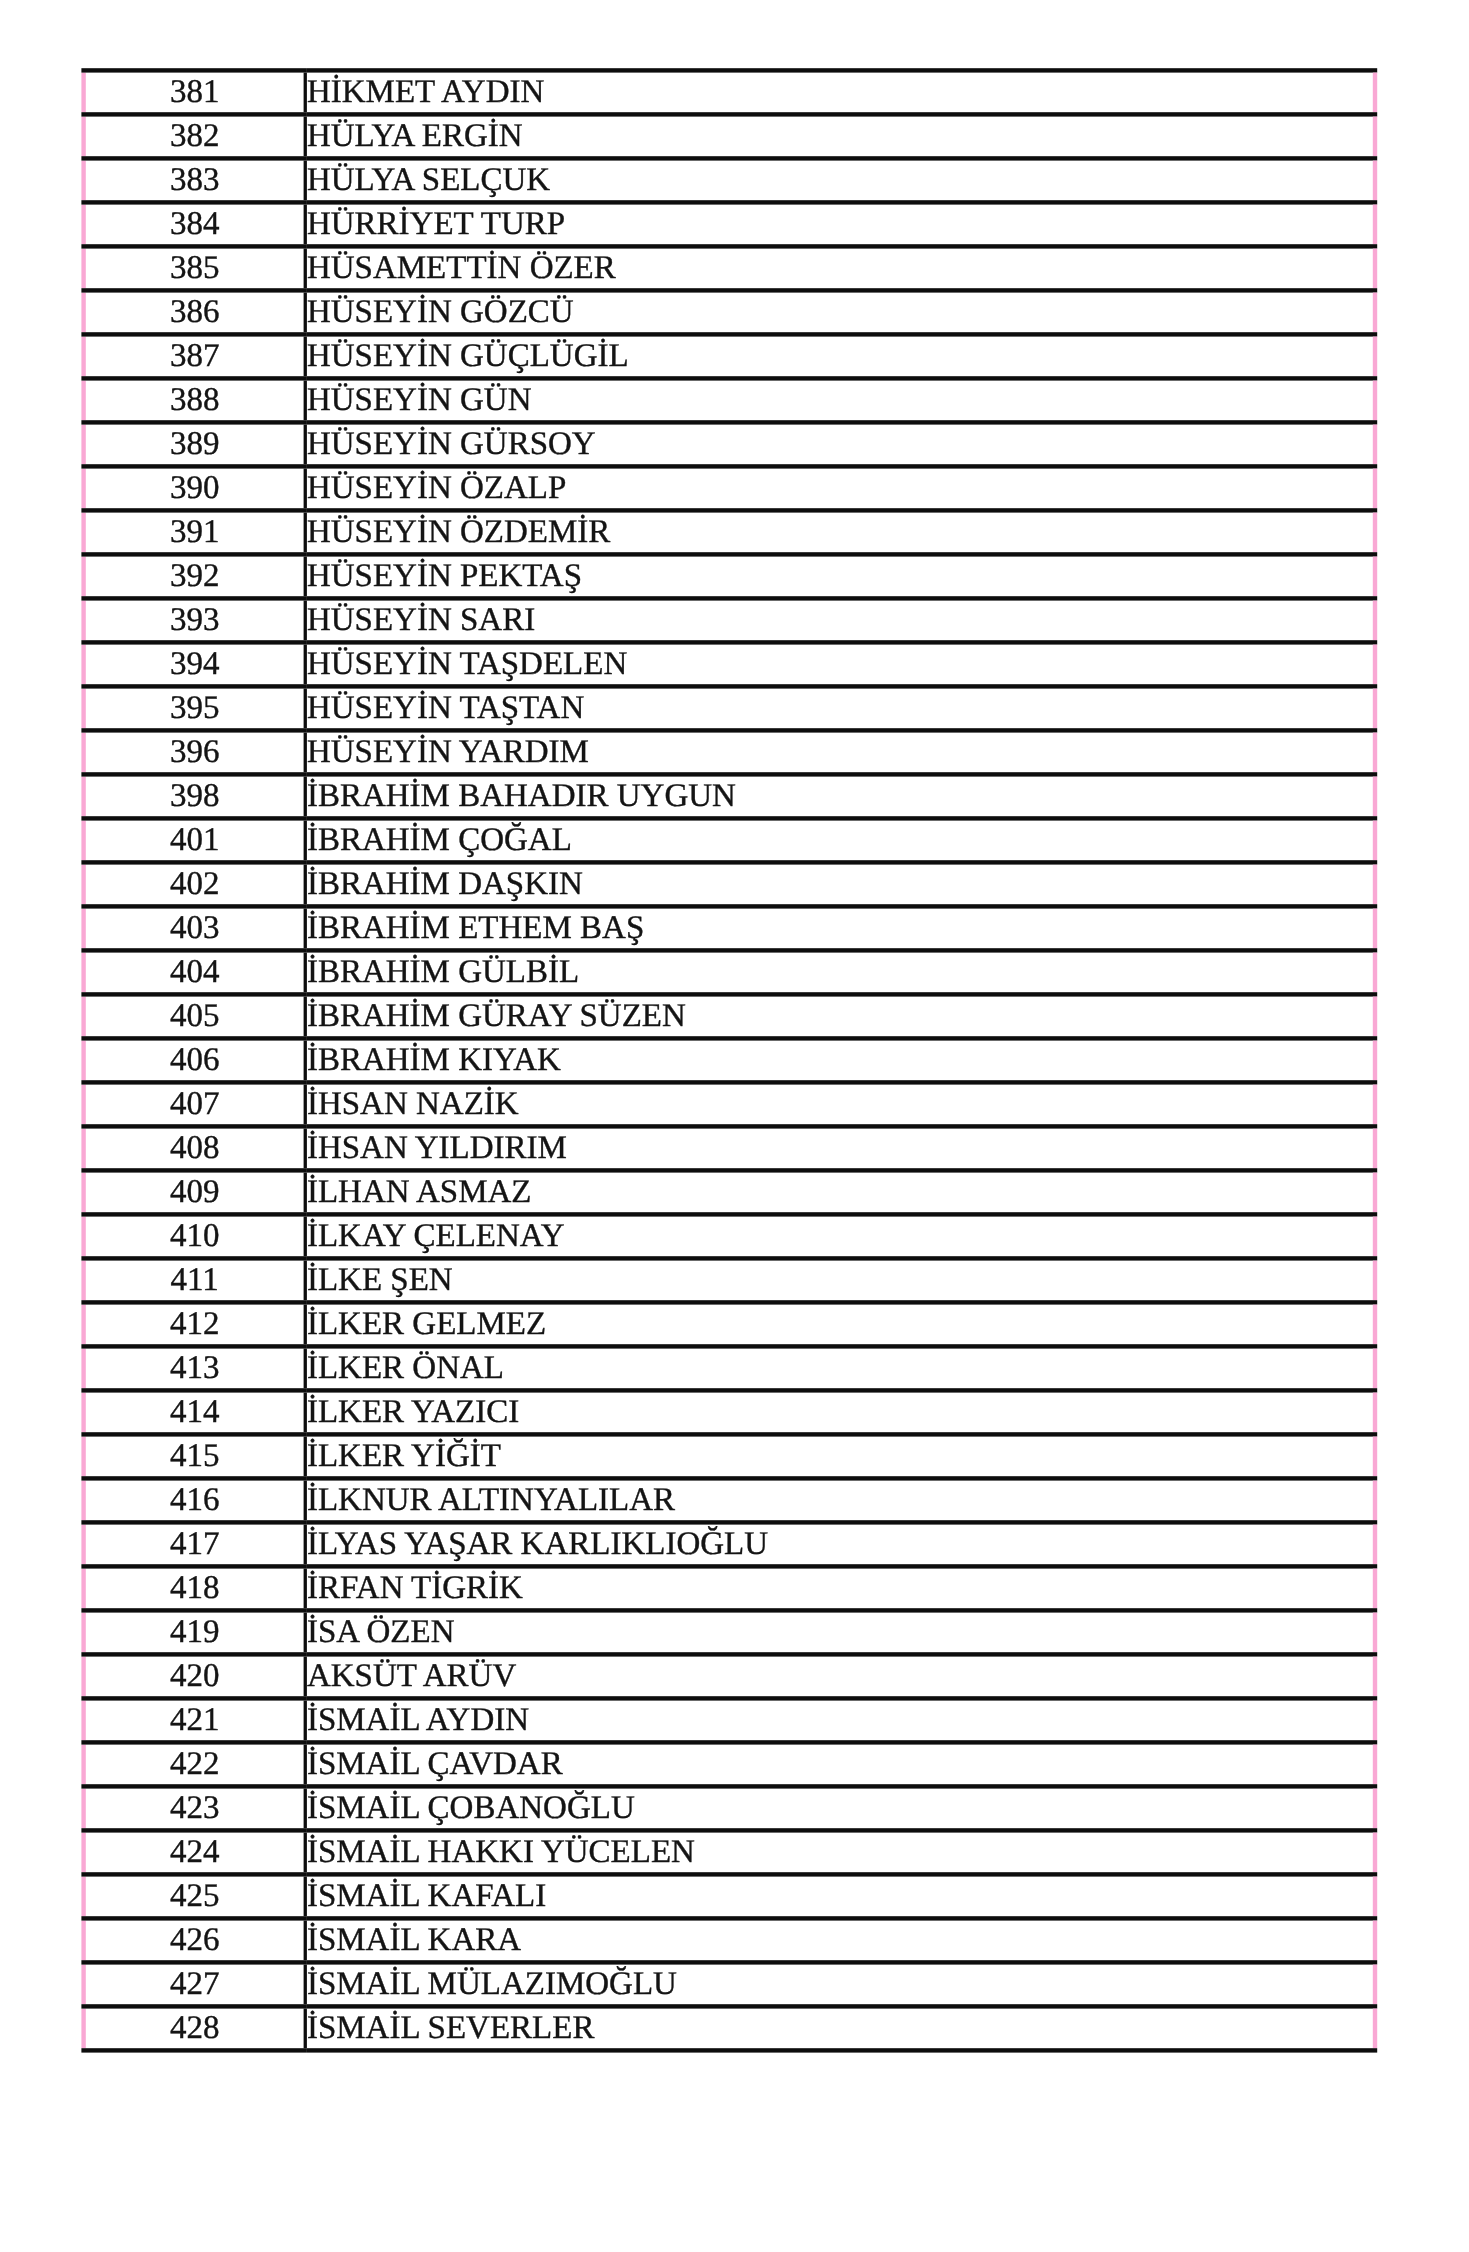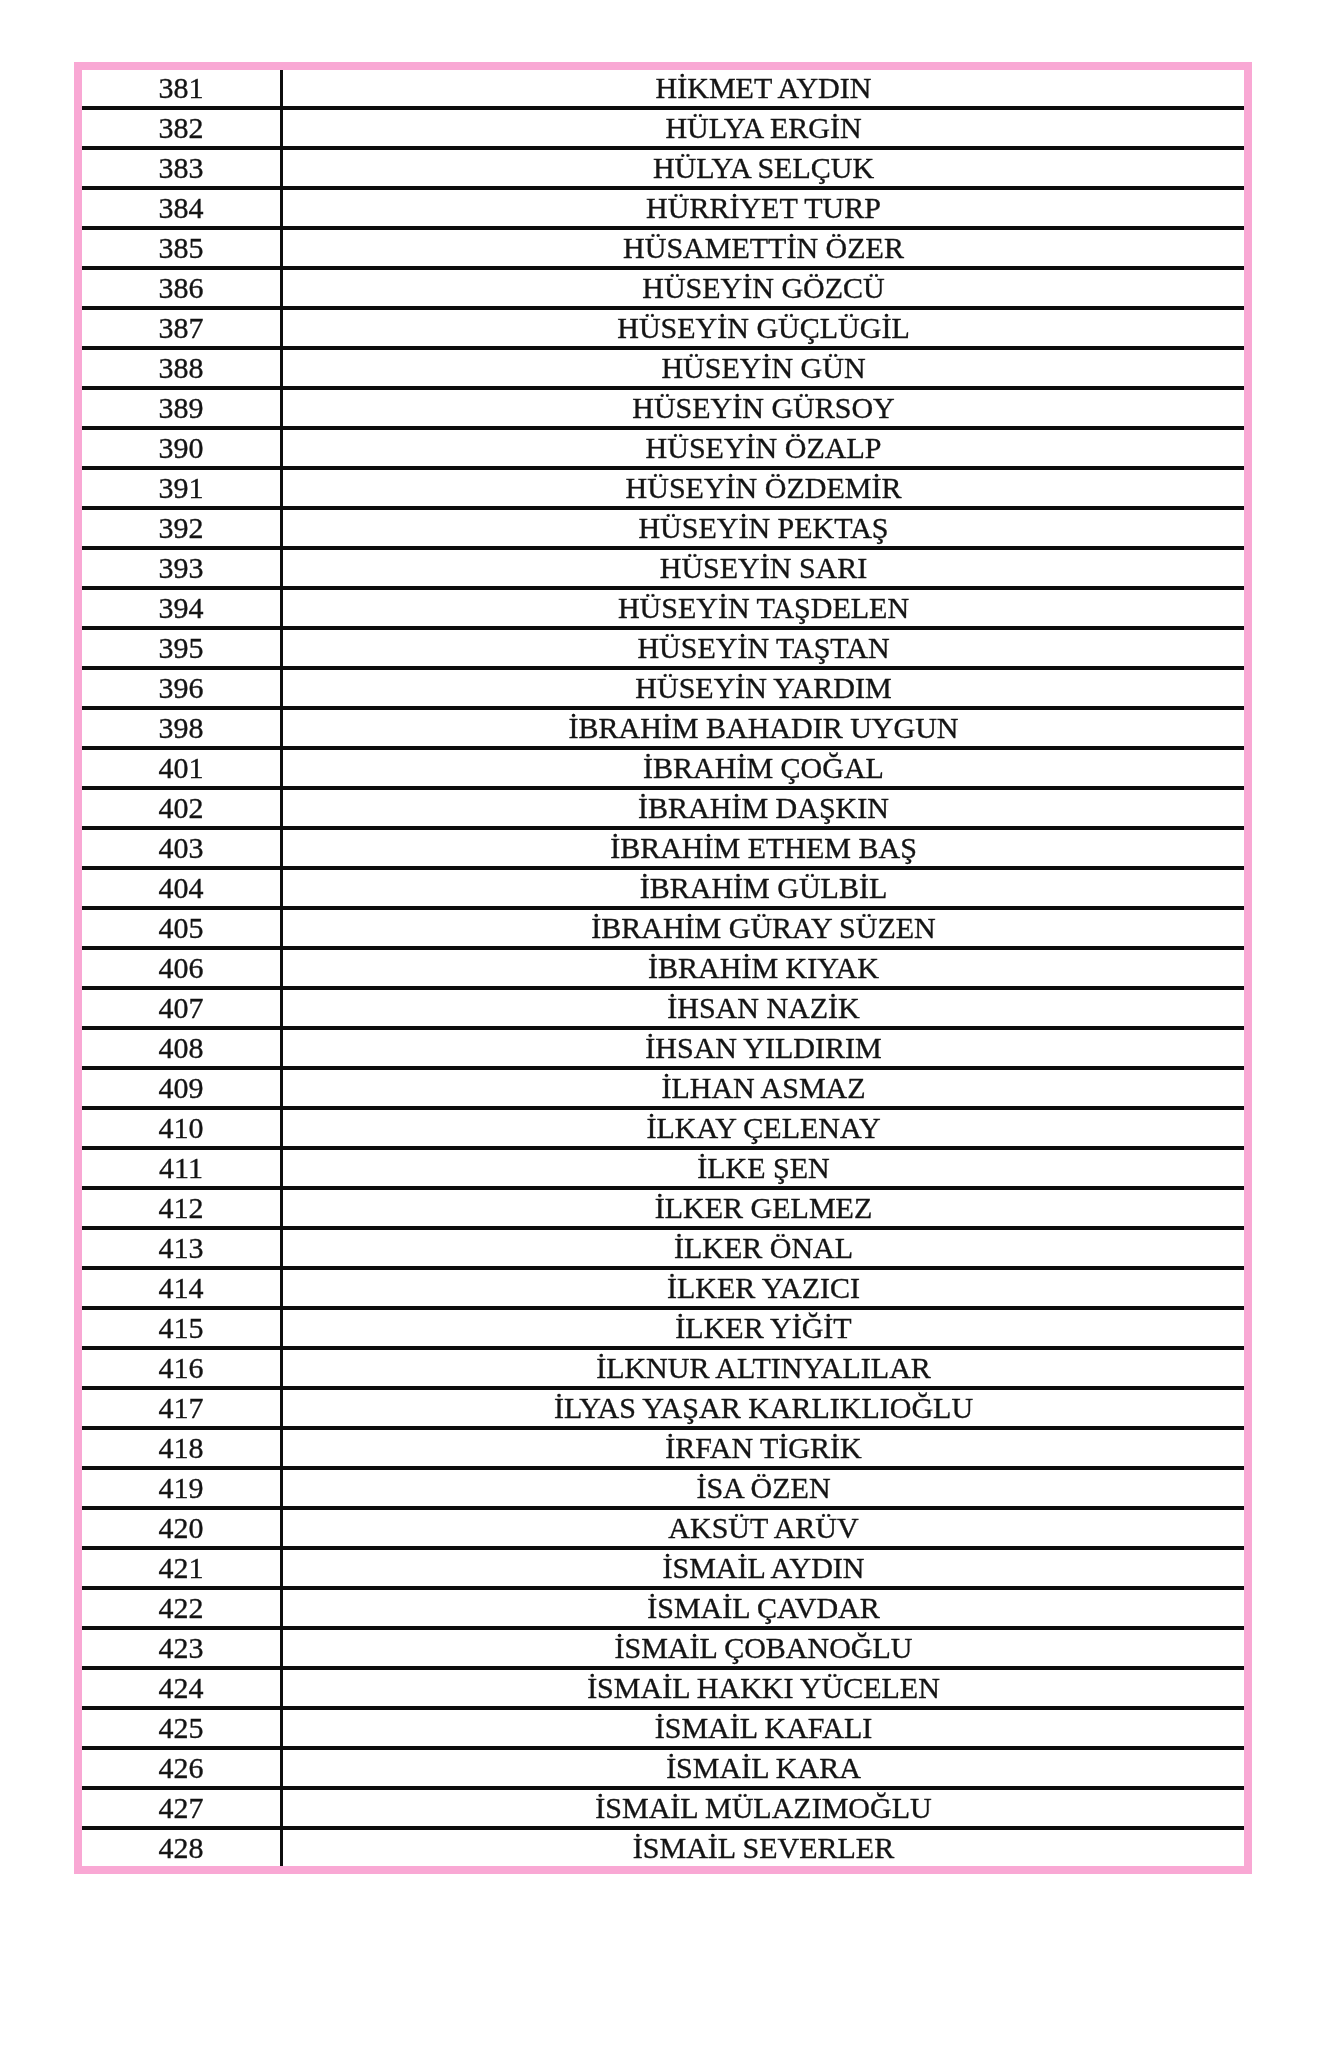--- a/index.html
+++ b/index.html
@@ -16,41 +16,41 @@
     overflow: hidden;
     -webkit-text-stroke: 0.35px #141414;
   }
   table.roster {
     position: absolute;
     left: 74px;
     top: 62px;
     width: 1178px;
     border-collapse: collapse;
     table-layout: fixed;
-    border: 8px solid #f9a8d4;
+    border: 4px solid #f9a8d4;
   }
   table.roster td {
     border: 3px solid #0d0d0d;
     border-top-width: 4px;
     border-bottom-width: 4px;
     height: 36px;
     padding: 0;
     font-size: 30px;
     line-height: 34px;
     color: #141414;
     white-space: nowrap;
     overflow: hidden;
     vertical-align: middle;
   }
   td.num {
     width: 198px;
     text-align: center;
   }
   td.name {
-    text-align: center;
+    text-align: left;
     padding-left: 10px;
   }
 </style>
 </head>
 <body>
 
 <div class="page">
   <table class="roster">
     <tbody>
   <tr>

